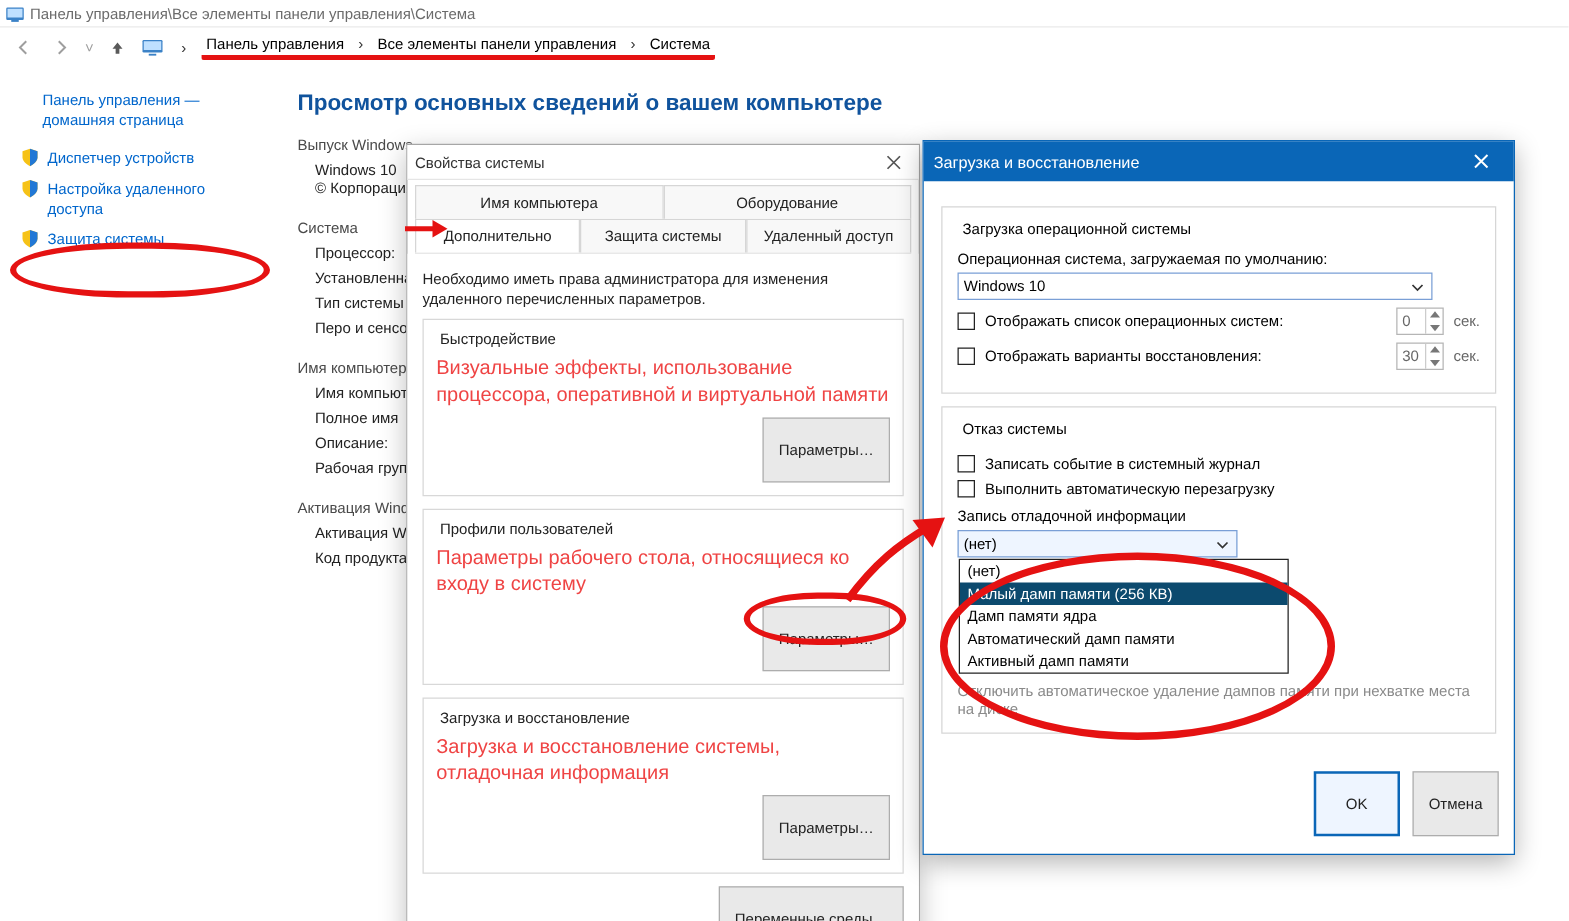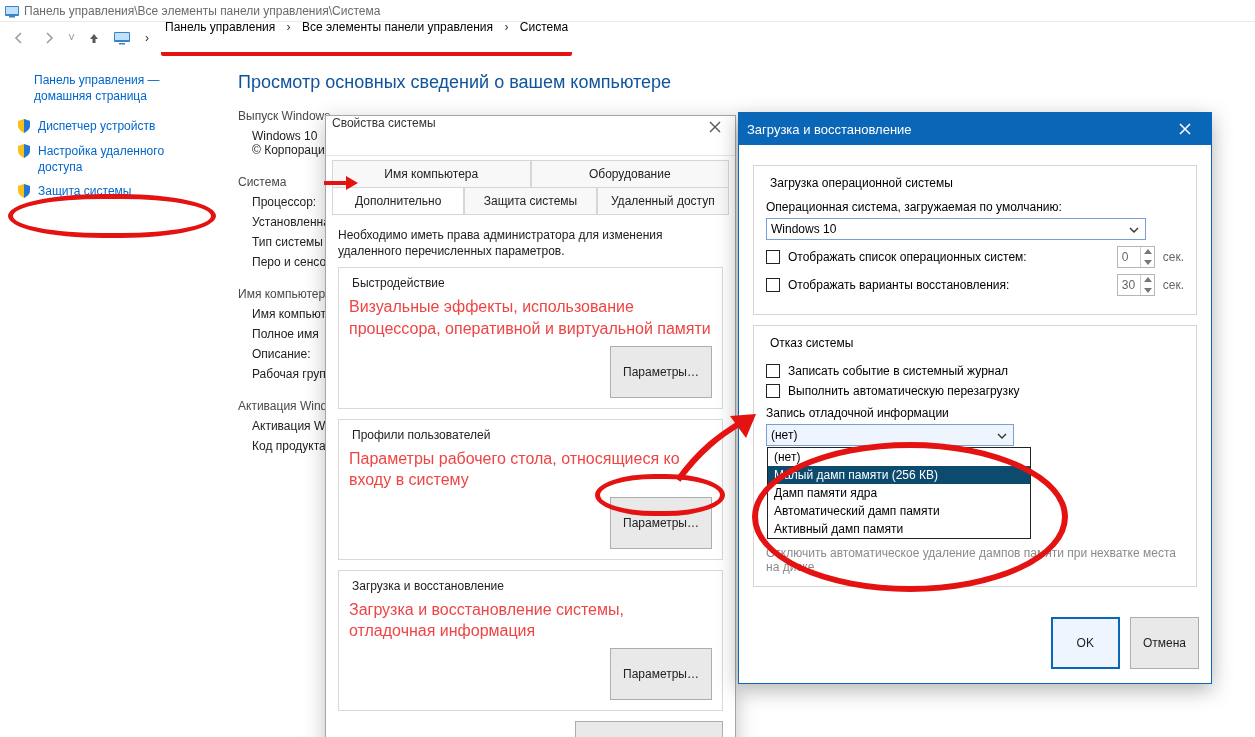--- a/index.html
+++ b/index.html
@@ -8,47 +8,47 @@
 
   .titlebar { height:22px; background:#fff; border-bottom:1px solid #eaeaea; display:flex; align-items:center; padding:0 4px; gap:4px; }
   .titlebar .icon { width:16px; height:16px; display:inline-flex; }
   .titlebar-text { color:#6b6b6b; font-size:12px; }
 
   .navrow { height:32px; display:flex; align-items:center; gap:8px; padding:0 8px; }
   .nav-arrow { width:22px; height:22px; display:flex; align-items:center; justify-content:center; color:#9e9e9e; }
   .addr-icon { width:20px; height:16px; display:inline-flex; }
   .crumb, .crumb-sep { padding:2px 4px; }
   .crumb-sep { color:#333; }
-  .red-underline { border-bottom:4px solid #e51212; border-radius:2px; padding-bottom:18px; }
+  .red-underline { border-bottom:4px solid #e51212; border-radius:2px; padding-bottom:2px; }
 
   .body { position:relative; display:flex; }
   .sidebar { width:220px; padding:10px 10px 10px 16px; }
   .side-home { color:#0066cc; margin:8px 0 14px 18px; line-height:1.35; }
   .side-item { display:flex; align-items:flex-start; gap:6px; margin:0 0 8px 0; }
   .shield { width:16px; height:16px; flex:0 0 16px; }
   .side-link { color:#0066cc; line-height:1.35; }
   .red-circle {
     position:absolute; border:5px solid #e51212; border-radius:50%/55%;
     left:8px; top:194px; width:208px; height:44px; pointer-events:none;
   }
 
   .main { flex:1; padding:6px 12px 12px 18px; }
-  .page-title { color:#10539d; font-size:18px; margin:12px 0 16px 0; font-weight:400; }
+  .page-title { color:#10539d; font-size:18px; margin:12px 0 16px 0; font-weight:700; }
   .section-heading { color:#4a4a4a; font-size:12px; margin:8px 0 6px 0; }
   .grid { display:grid; grid-template-columns:160px 1fr; column-gap:18px; row-gap:6px; margin-left:14px; }
   .lbl { color:#222; }
   .val { color:#222; }
 
   
   .dialog1 {
     position:absolute; left:325px; top:115px; width:411px;
     background:#fff; border:1px solid #a6a6a6; box-shadow:0 6px 20px rgba(0,0,0,.25);
   }
-  .dialog-titlebar { height:40px; background:#fff; border-bottom:1px solid #e5e5e5;
-    display:flex; justify-content:space-between; padding:0 6px; }
+  .dialog-titlebar { height:28px; background:#fff; border-bottom:1px solid #e5e5e5;
+    display:flex; align-items:center; justify-content:space-between; padding:0 6px; }
   .dialog-title { font-size:12px; color:#333; }
   .dlg-close { width:28px; height:22px; display:flex; align-items:center; justify-content:center; color:#555; }
 
   .tabs { display:grid; grid-template-columns:1fr 1fr; border-bottom:1px solid #d6d6d6; }
   .tab { text-align:center; padding:6px 2px; border:1px solid #d6d6d6; border-bottom:none; background:#fff; font-size:12px; color:#222; }
   .tab.row2 { border-top:none;text-align:center; }
   .tabs2 { display:grid; grid-template-columns:1fr 1fr 1fr; }
   .tab.active { background:#fff; position:relative; }
   .tab.inactive { background:#f8f8f8; }
 
@@ -328,21 +328,21 @@
       <div class="legend">Отказ системы</div>
       <div class="row">
         <span class="chk"></span>
         <span>Записать событие в системный журнал</span>
       </div>
       <div class="row">
         <span class="chk"></span>
         <span>Выполнить автоматическую перезагрузку</span>
       </div>
       <div style="margin:8px 0 4px 0">Запись отладочной информации</div>
-      <div class="select open" style="width:248px">
+      <div class="select open" style="width:224px">
         <span>(нет)</span>
         <span class="chev">
           <svg width="10" height="10" viewBox="0 0 10 10">
               <path d="M1 3 L5 7 L9 3" stroke="#333" stroke-width="1.4" fill="none"></path>
             </svg>
         </span>
         <div class="dropdown">
           <div class="dd-item">(нет)</div>
           <div class="dd-item sel">Малый дамп памяти (256 КВ)</div>
           <div class="dd-item">Дамп памяти ядра</div>

